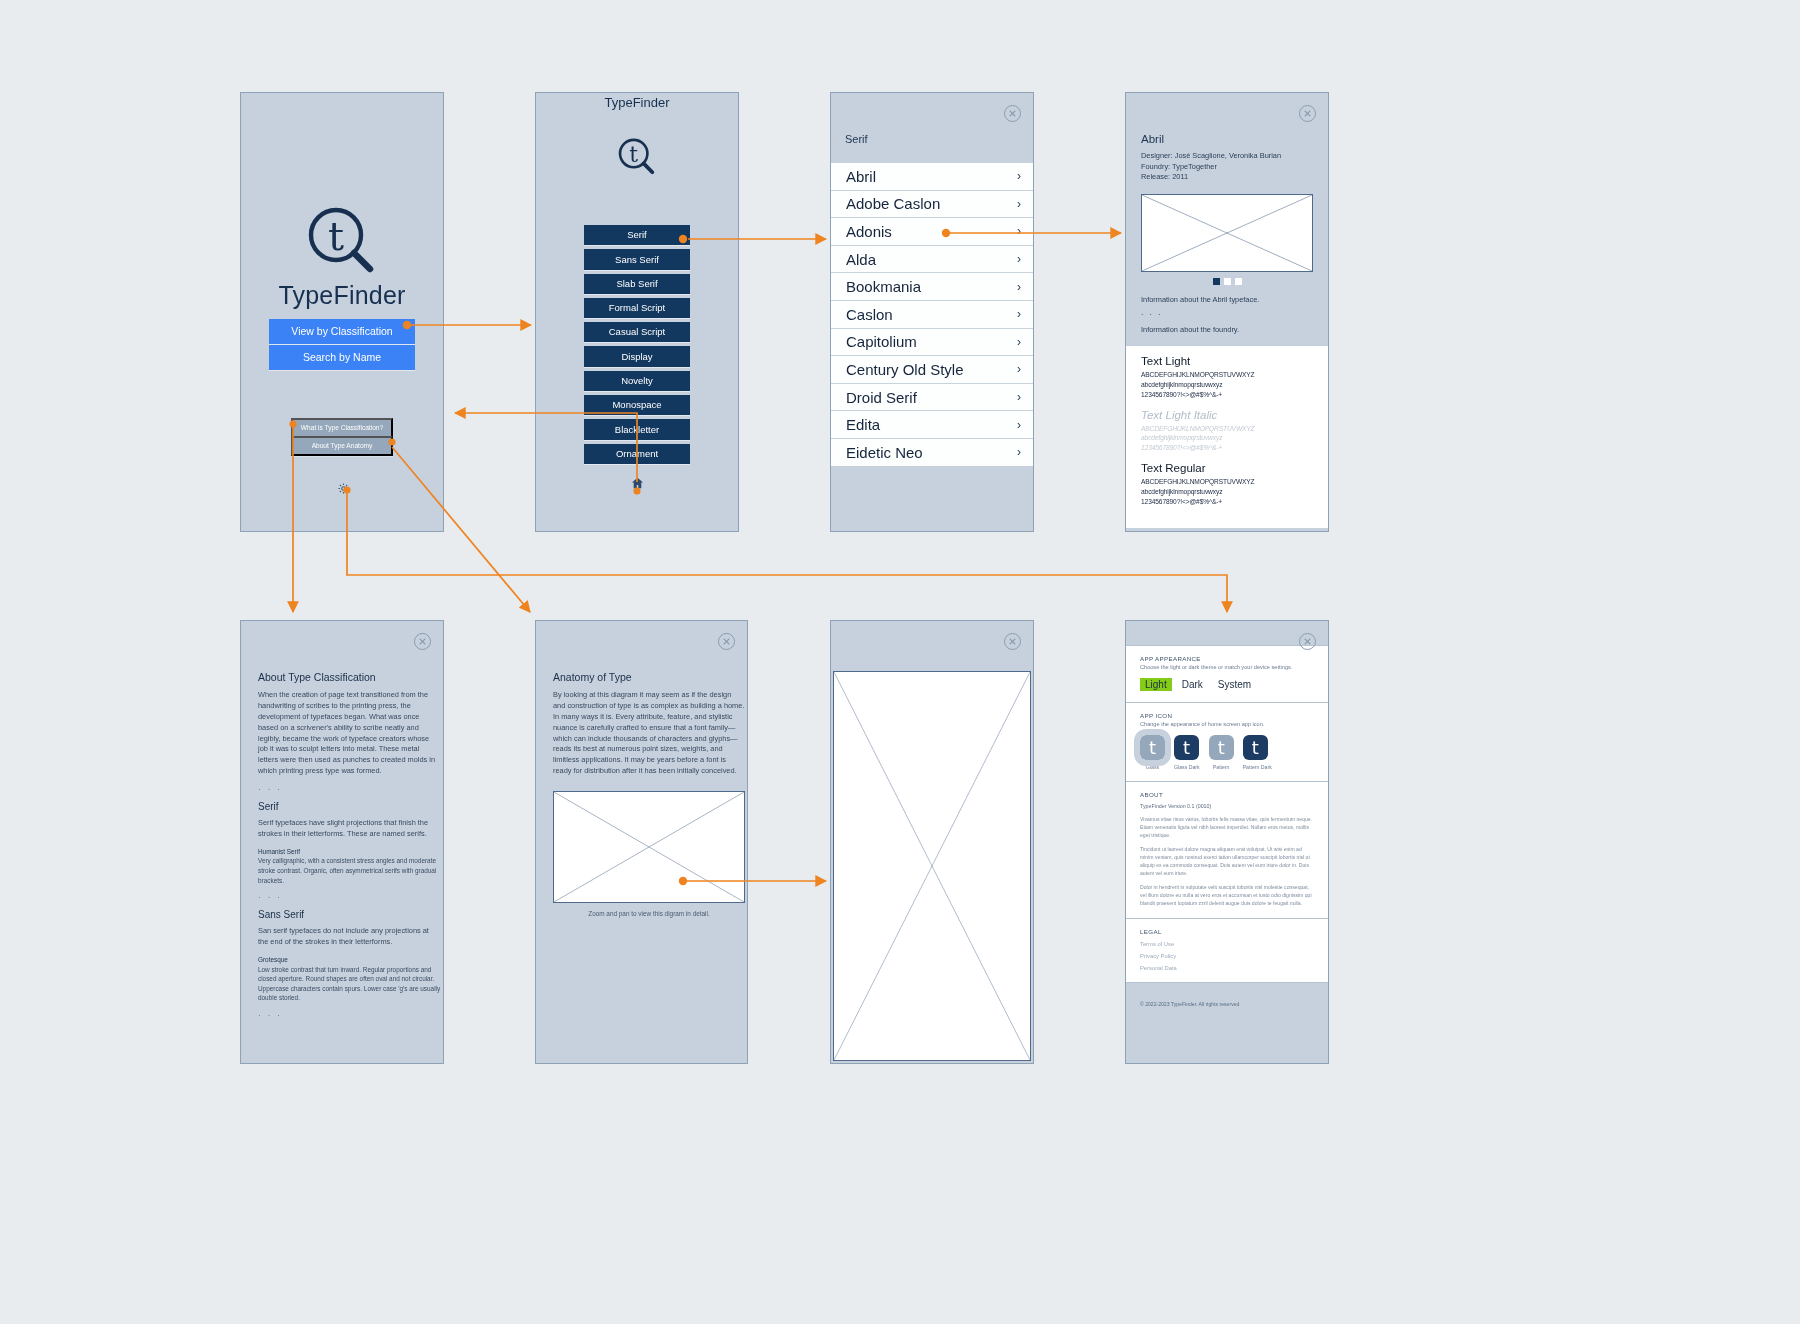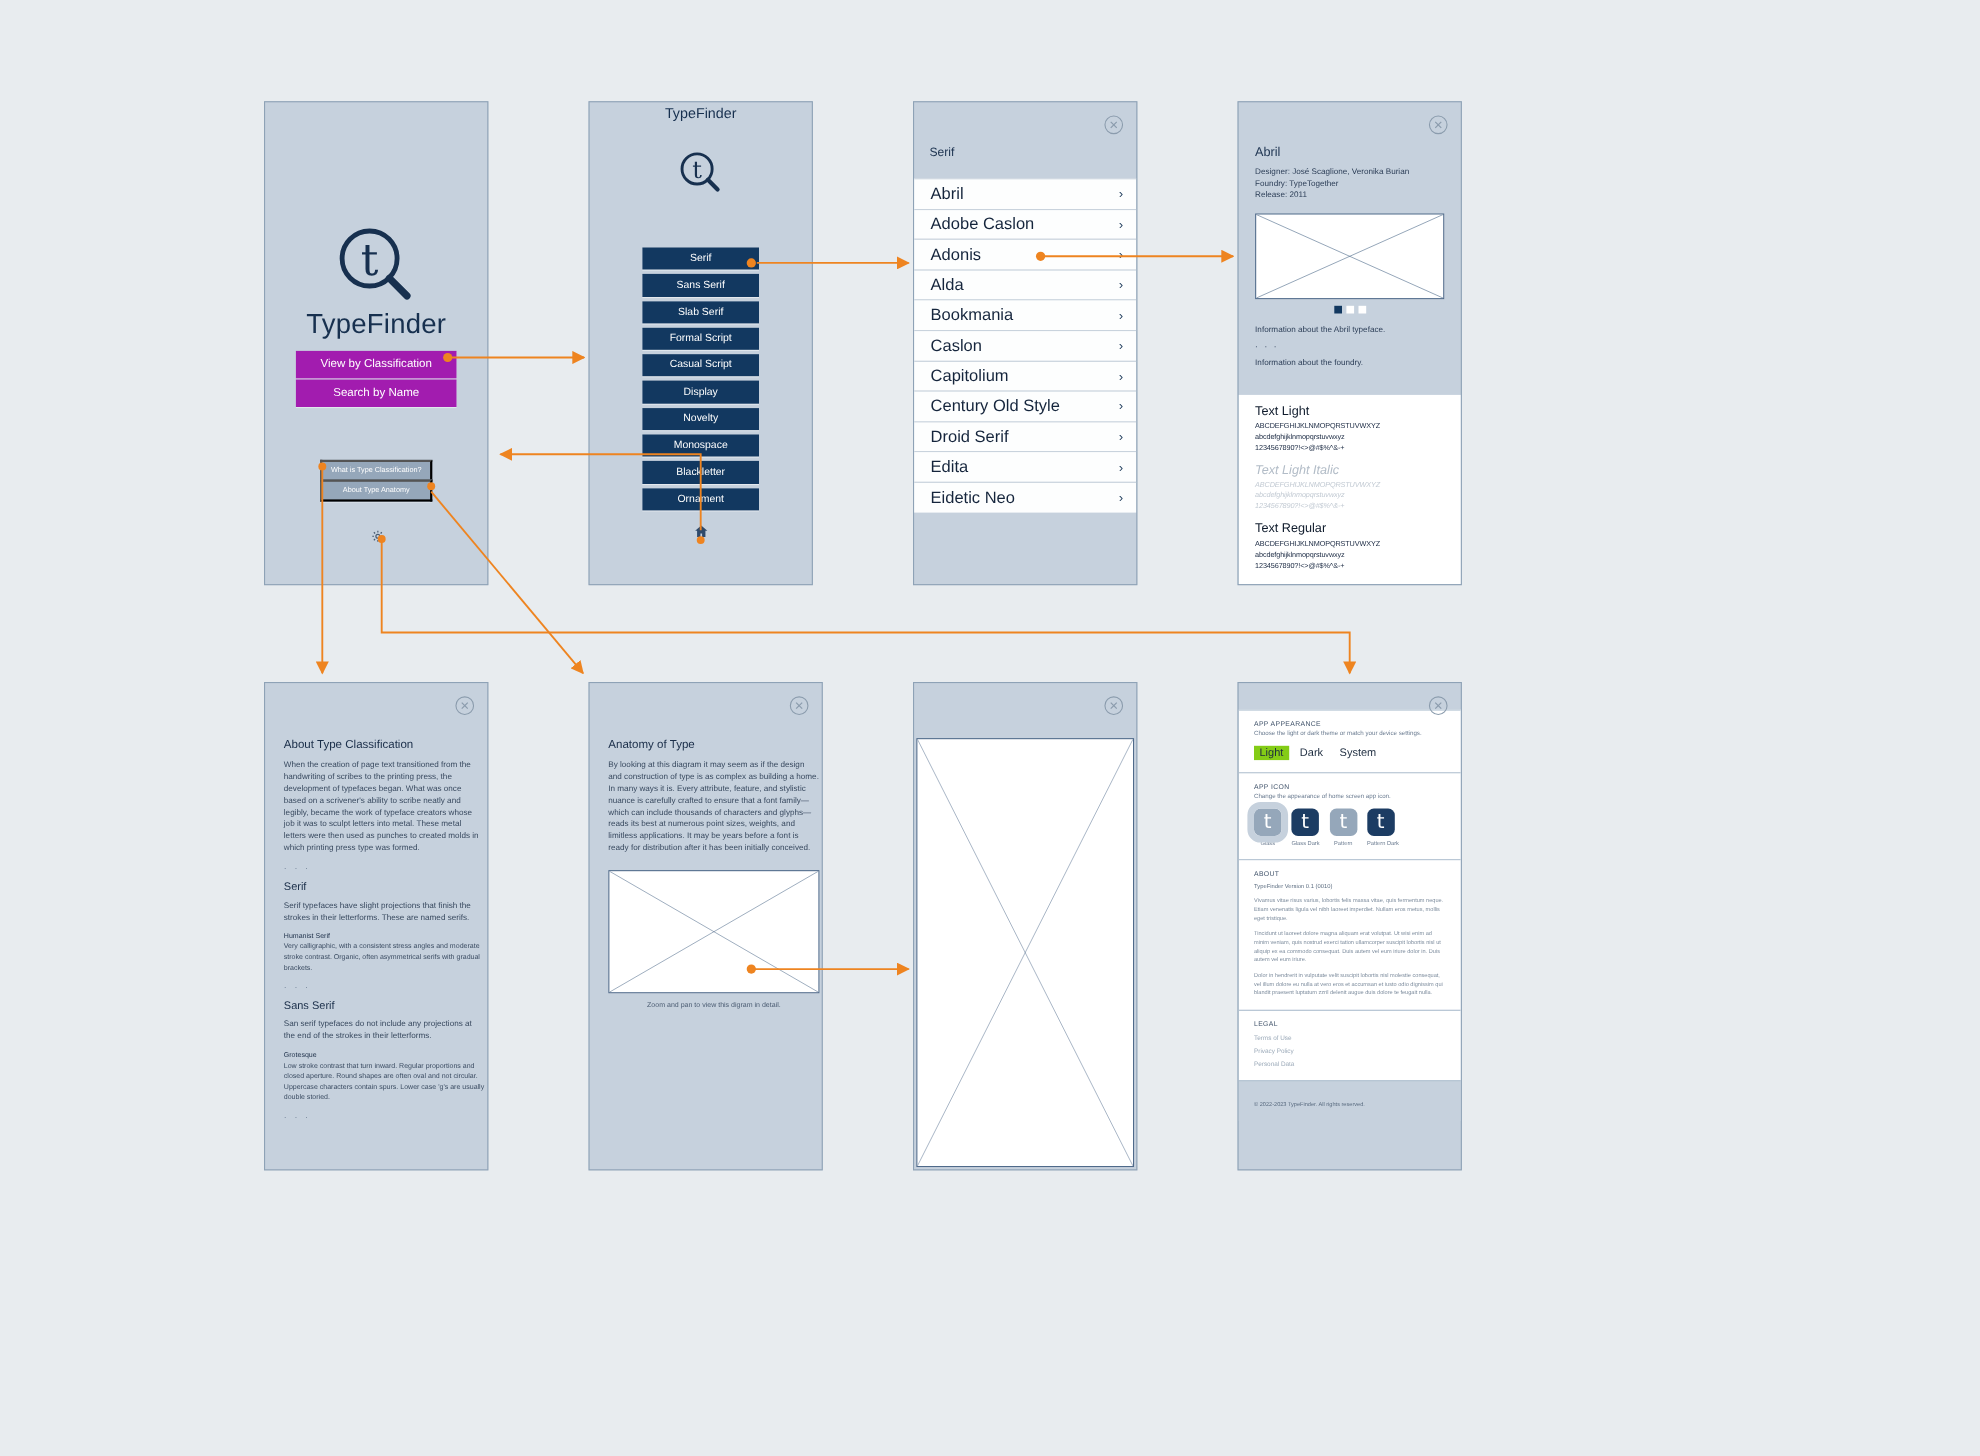--- a/index.html
+++ b/index.html
@@ -29,21 +29,21 @@
   
   #s1 { left: 240px; top: 92px; width: 204px; height: 440px; }
   .logo-wrap { position: absolute; left: 0; right: 0; top: 108px; text-align: center; }
   .logo-wrap svg { display: inline-block; }
   .app-title {
     text-align: center; color: #17304f;
     font-size: 25px; letter-spacing: .2px; margin-top: 4px;
   }
   .btn-primary {
     position: absolute; left: 28px; right: 28px;
-    background: #a21caf; color: #ffffff;
+    background: #3b82f6; color: #ffffff;
     font-size: 10.5px; text-align: center;
     padding: 6px 0 7px; border: 0;
     box-shadow: 0 1px 0 rgba(255,255,255,.45);
   }
   #s1-btn-class { top: 226px; }
   #s1-btn-search { top: 252px; }
   .btn-ghost {
     position: absolute; left: 50px; right: 50px;
     background: #95a7ba; color: #ffffff;
     font-size: 6.6px; text-align: center; padding: 4px 0 5px;
@@ -86,21 +86,21 @@
   .imgbox {
     margin: 11px 0 0 0; background: #ffffff;
     border: 1px solid #4f6a8a; position: relative;
   }
   .imgbox svg { display: block; width: 100%; height: 100%; }
   .dots { display: flex; gap: 4px; justify-content: center; margin-top: 6px; }
   .dot { width: 7px; height: 7px; background: #ffffff; }
   .dot.on { background: #123860; }
   .s4-info { color: #2c3e57; font-size: 7.4px; line-height: 1.5; margin-top: 9px; }
   .s4-info .ell { letter-spacing: 2px; margin: 4px 0; }
-  .spec-panel { background: #ffffff; margin-top: 24px; padding: 9px 15px 12px; }
+  .spec-panel { background: #ffffff; margin-top: 11px; padding: 9px 15px 12px; }
   .spec-name { color: #0e1a2b; font-size: 11.5px; margin-bottom: 3px; }
   .spec-name.it { color: #b2bcc7; font-style: italic; }
   .spec-glyphs { color: #1a2942; font-size: 6.6px; line-height: 1.5; letter-spacing: -.1px; }
   .spec-glyphs.it { color: #c2cad3; font-style: italic; }
   .spec-blk { margin-bottom: 9px; }
 
   
   #s5 { left: 240px; top: 620px; width: 204px; height: 444px; }
   .doc { padding: 50px 2px 0 17px; }
   .doc h2 { color: #1a2e49; font-size: 10.5px; font-weight: normal; margin-bottom: 7px; }

